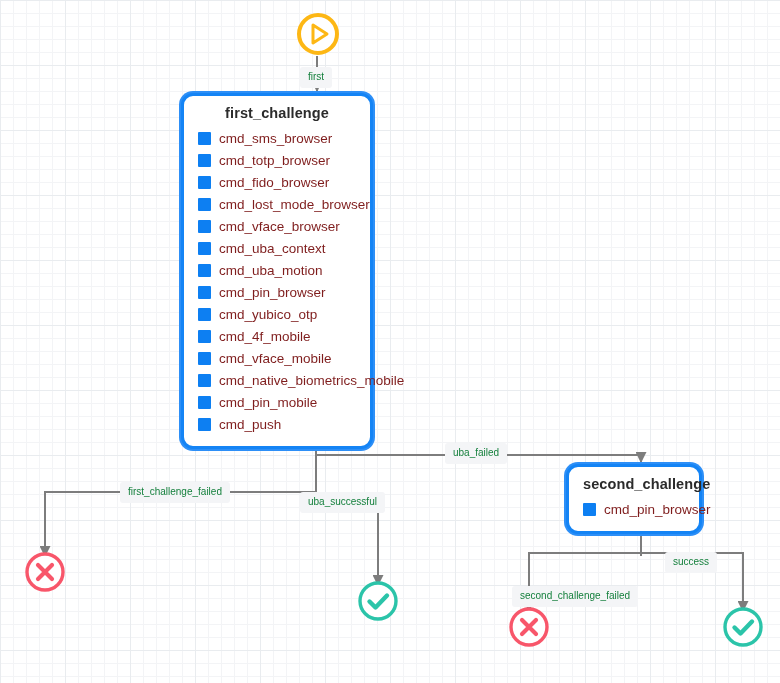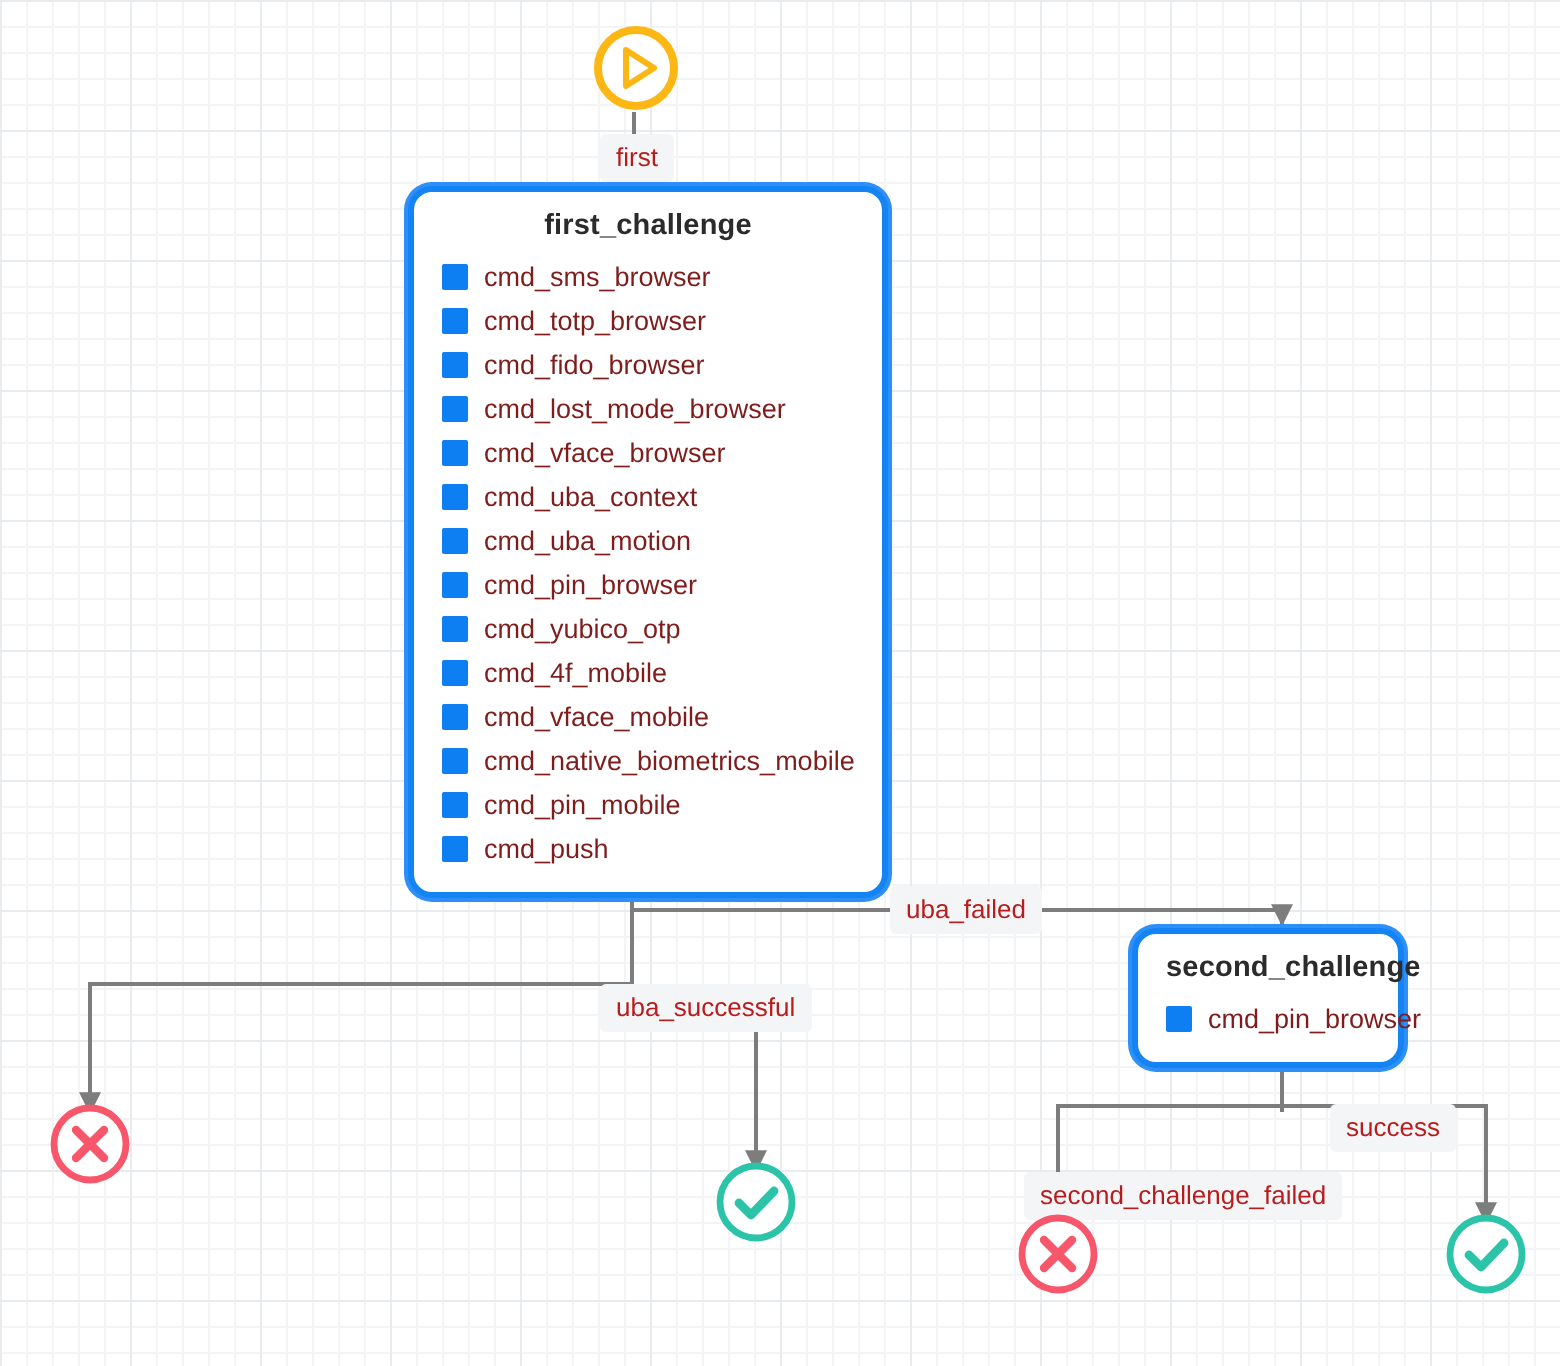--- a/index.html
+++ b/index.html
@@ -105,22 +105,22 @@
   .terminal {
     width: 42px;
     height: 42px;
   }
   .terminal svg { display: block; }
 
   
   .edge-label {
     position: absolute;
     background: #f4f5f7;
-    color: #b91c1c;
-    font-size: 13px;
+    color: #15803d;
+    font-size: 10px;
     line-height: 1;
     padding: 5px 8px 6px 8px;
     border-radius: 3px;
     white-space: nowrap;
     box-sizing: border-box;
   }
 </style>
 </head>
 <body>
 
@@ -155,21 +155,21 @@
 
   <div class="node start-node" style="left:296px; top:12px;">
     <svg width="44" height="44" viewBox="0 0 44 44">
       <circle cx="22" cy="22" r="19" fill="#ffffff" stroke="#fdb714" stroke-width="4"></circle>
       <path d="M 17 13 L 31 22 L 17 31 Z" fill="none" stroke="#fdb714" stroke-width="3" stroke-linejoin="round"></path>
     </svg>
   </div>
 
   <div class="edge-label" style="left:300px; top:67px;">first</div>
 
-  <div class="node challenge-box" style="left:204px; top:93px; width:240px;">
+  <div class="node challenge-box" style="left:181px; top:93px; width:192px;">
     <div class="challenge-title">first_challenge</div>
     <ul class="cmd-list">
       <li class="cmd-item">
         <span class="cmd-swatch"></span>
         <span class="cmd-label">cmd_sms_browser</span>
       </li>
       <li class="cmd-item">
         <span class="cmd-swatch"></span>
         <span class="cmd-label">cmd_totp_browser</span>
       </li>
@@ -227,20 +227,21 @@
   <div class="node challenge-box" style="left:566px; top:464px; width:136px;">
     <div class="challenge-title">second_challenge</div>
     <ul class="cmd-list">
       <li class="cmd-item">
         <span class="cmd-swatch"></span>
         <span class="cmd-label">cmd_pin_browser</span>
       </li>
     </ul>
   </div>
 
+  <div class="edge-label" style="left:120px; top:482px;">first_challenge_failed</div>
 
   <div class="edge-label" style="left:300px; top:492px;">uba_successful</div>
 
   <div class="edge-label" style="left:445px; top:443px;">uba_failed</div>
 
   <div class="edge-label" style="left:512px; top:552px;margin-top:34px;">second_challenge_failed</div>
 
   <div class="edge-label" style="left:665px; top:552px;">success</div>
 
   <div class="node terminal" style="left:24px; top:551px;">

